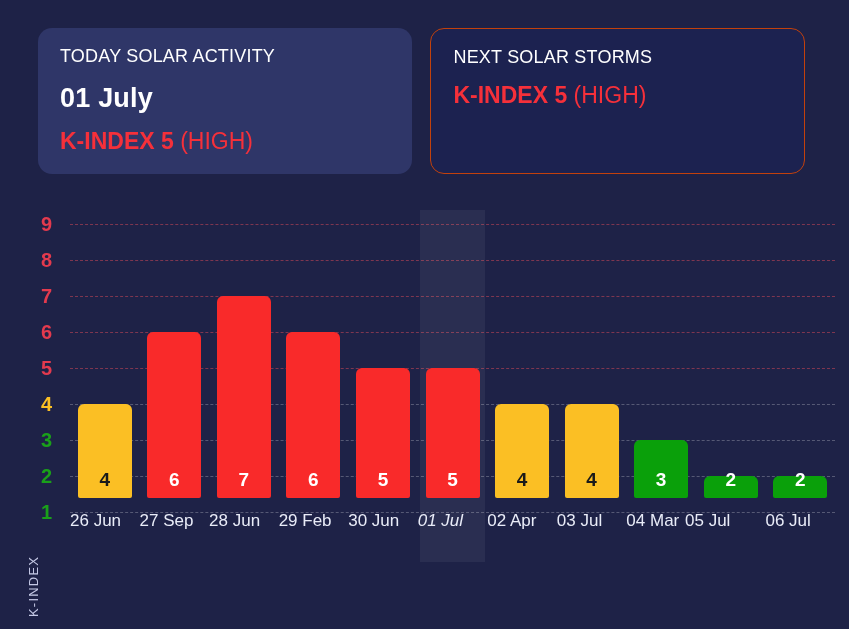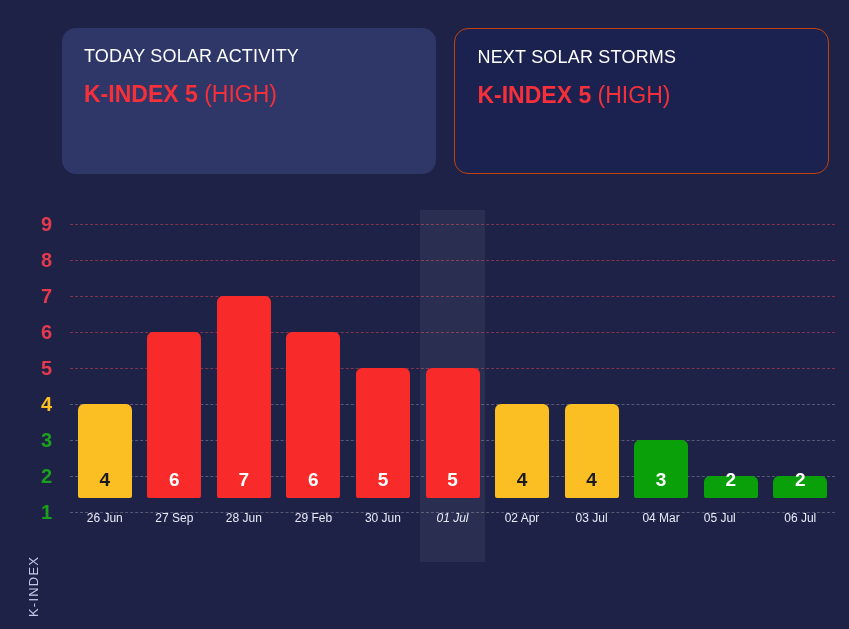--- a/index.html
+++ b/index.html
@@ -14,21 +14,21 @@
     background: #1e2247;
     font-family: "Liberation Sans", sans-serif;
     color: #ffffff;
     position: relative;
   }
 
   
   .cards {
     position: absolute;
     top: 28px;
-    left: 52px;
+    left: 28px;
     width: 777px;
     height: 146px;
     display: flex;
     gap: 18px;
     padding-left: 10px;
   }
 
   .card {
     width: 389px;
     height: 146px;
@@ -161,33 +161,33 @@
   .xlabels {
     position: absolute;
     left: 70px;
     right: 14px;
     top: 315px;
     height: 24px;
   }
   .xlabel {
     position: absolute;
     top: 0;
-    text-align: center;
-    font-size: 12px;
+    font-size: 17px;
     color: #e9ecf8;
     white-space: nowrap;
   }
 </style>
 </head>
 <body>
 
 <div class="cards">
 
   <div class="card card--today">
     <div class="card-title">TODAY SOLAR ACTIVITY</div>
+    <div class="card-date">01 July</div>
     <div class="card-kindex">
       <span class="kbold">K-INDEX 5</span>
       <span class="klevel">(HIGH)</span>
     </div>
   </div>
 
   <div class="card card--next">
     <div class="card-title">NEXT SOLAR STORMS</div>
     <div class="card-kindex">
       <span class="kbold">K-INDEX 5</span>

